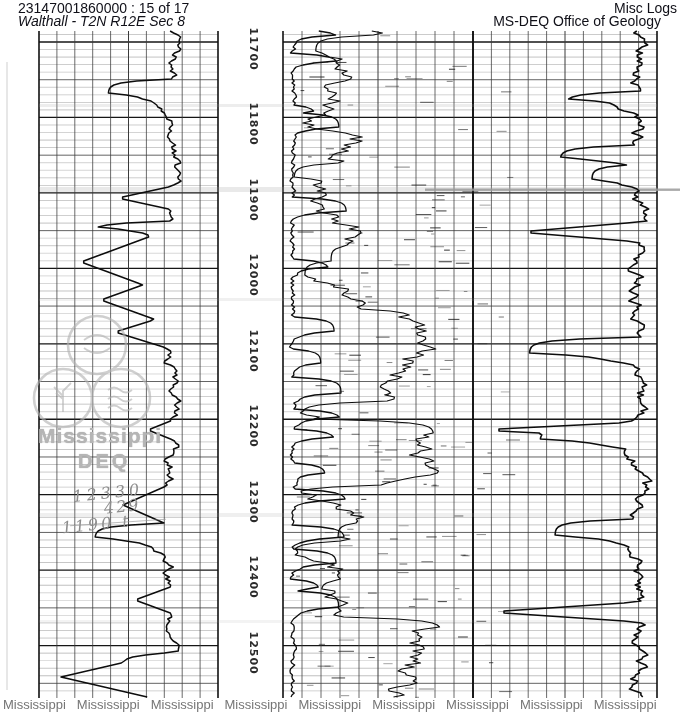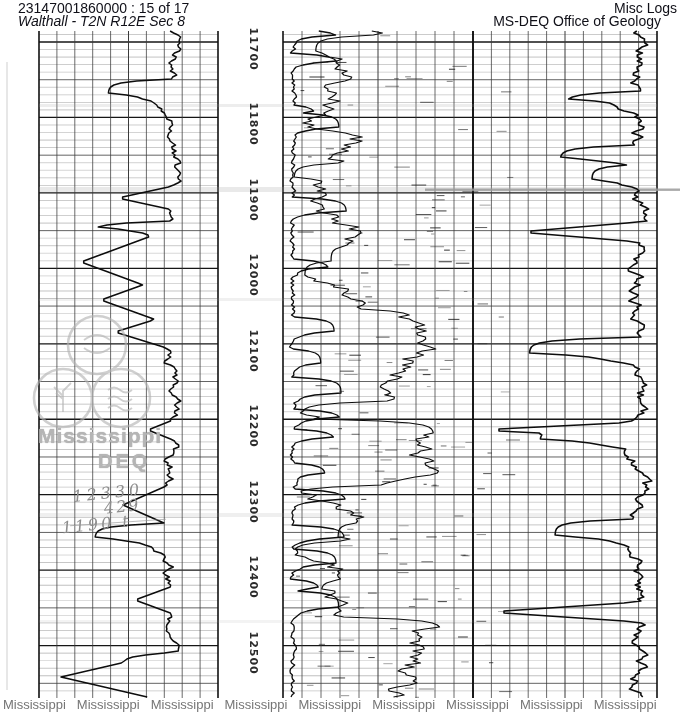--- a/index.html
+++ b/index.html
@@ -13,21 +13,21 @@
   #logsvg{position:absolute;left:0;top:0;}
   
   .depth-label{position:absolute;font-family:"DejaVu Sans",sans-serif;font-weight:bold;
        font-size:11px;letter-spacing:1px;color:#2b2b2b;transform:rotate(90deg);
        transform-origin:center center;white-space:nowrap;}
   
   #wm{position:absolute;left:0;top:0;opacity:.62;pointer-events:none;}
   .wm-text{position:absolute;font-weight:bold;color:#b5b5b5;
        text-shadow:0 0 1px #9e9e9e;letter-spacing:1px;}
   #wm-line1{left:38px;top:424px;font-size:21px;}
-  #wm-line2{left:78px;top:450px;font-size:20px;letter-spacing:3px;margin-left:20px;}
+  #wm-line2{left:78px;top:450px;font-size:20px;letter-spacing:3px;}
   
   #annot{position:absolute;left:60px;top:486px;transform:rotate(-6deg);
        font-family:"DejaVu Serif",serif;font-style:italic;color:#8d8d8d;
        font-size:16px;line-height:15px;}
   #annot .a1{display:block;margin-left:14px;letter-spacing:4px;}
   #annot .a2{display:block;margin-left:44px;letter-spacing:2px;}
   #annot .a3{display:block;margin-left:0px;letter-spacing:3px;}
   #annot-underline{position:absolute;left:70px;top:522px;width:96px;height:1px;
        background:#9a9a9a;transform:rotate(-4deg);opacity:.65;}
   

